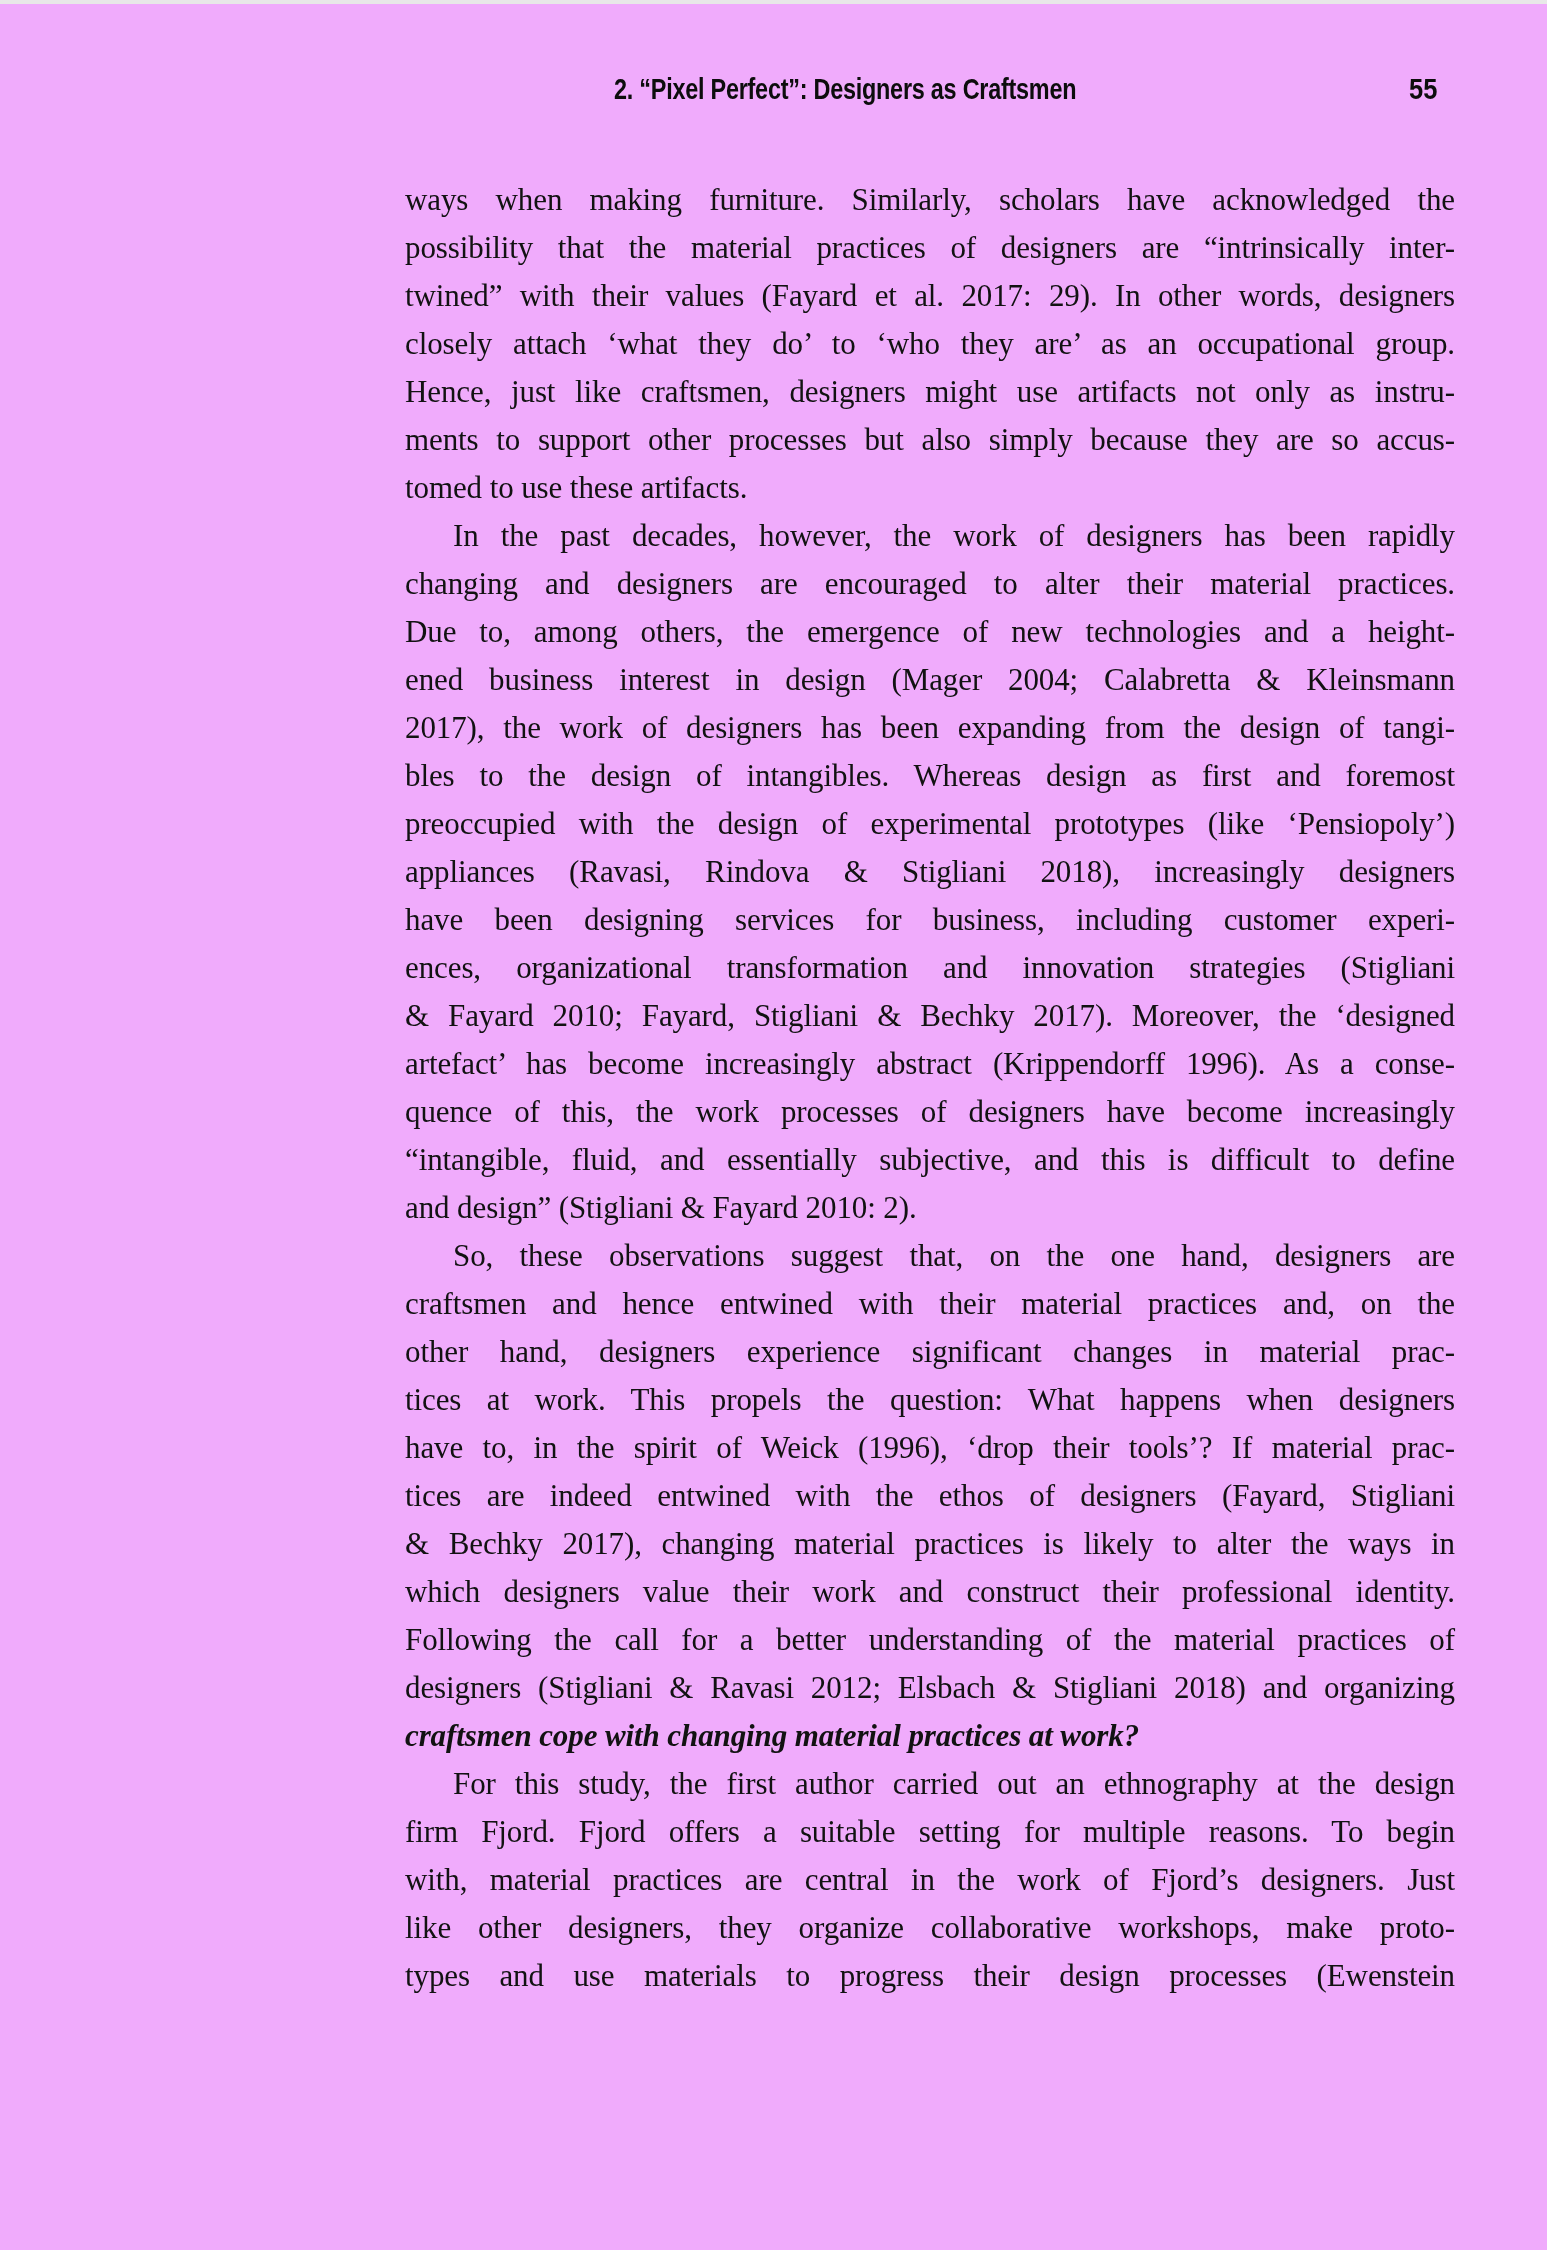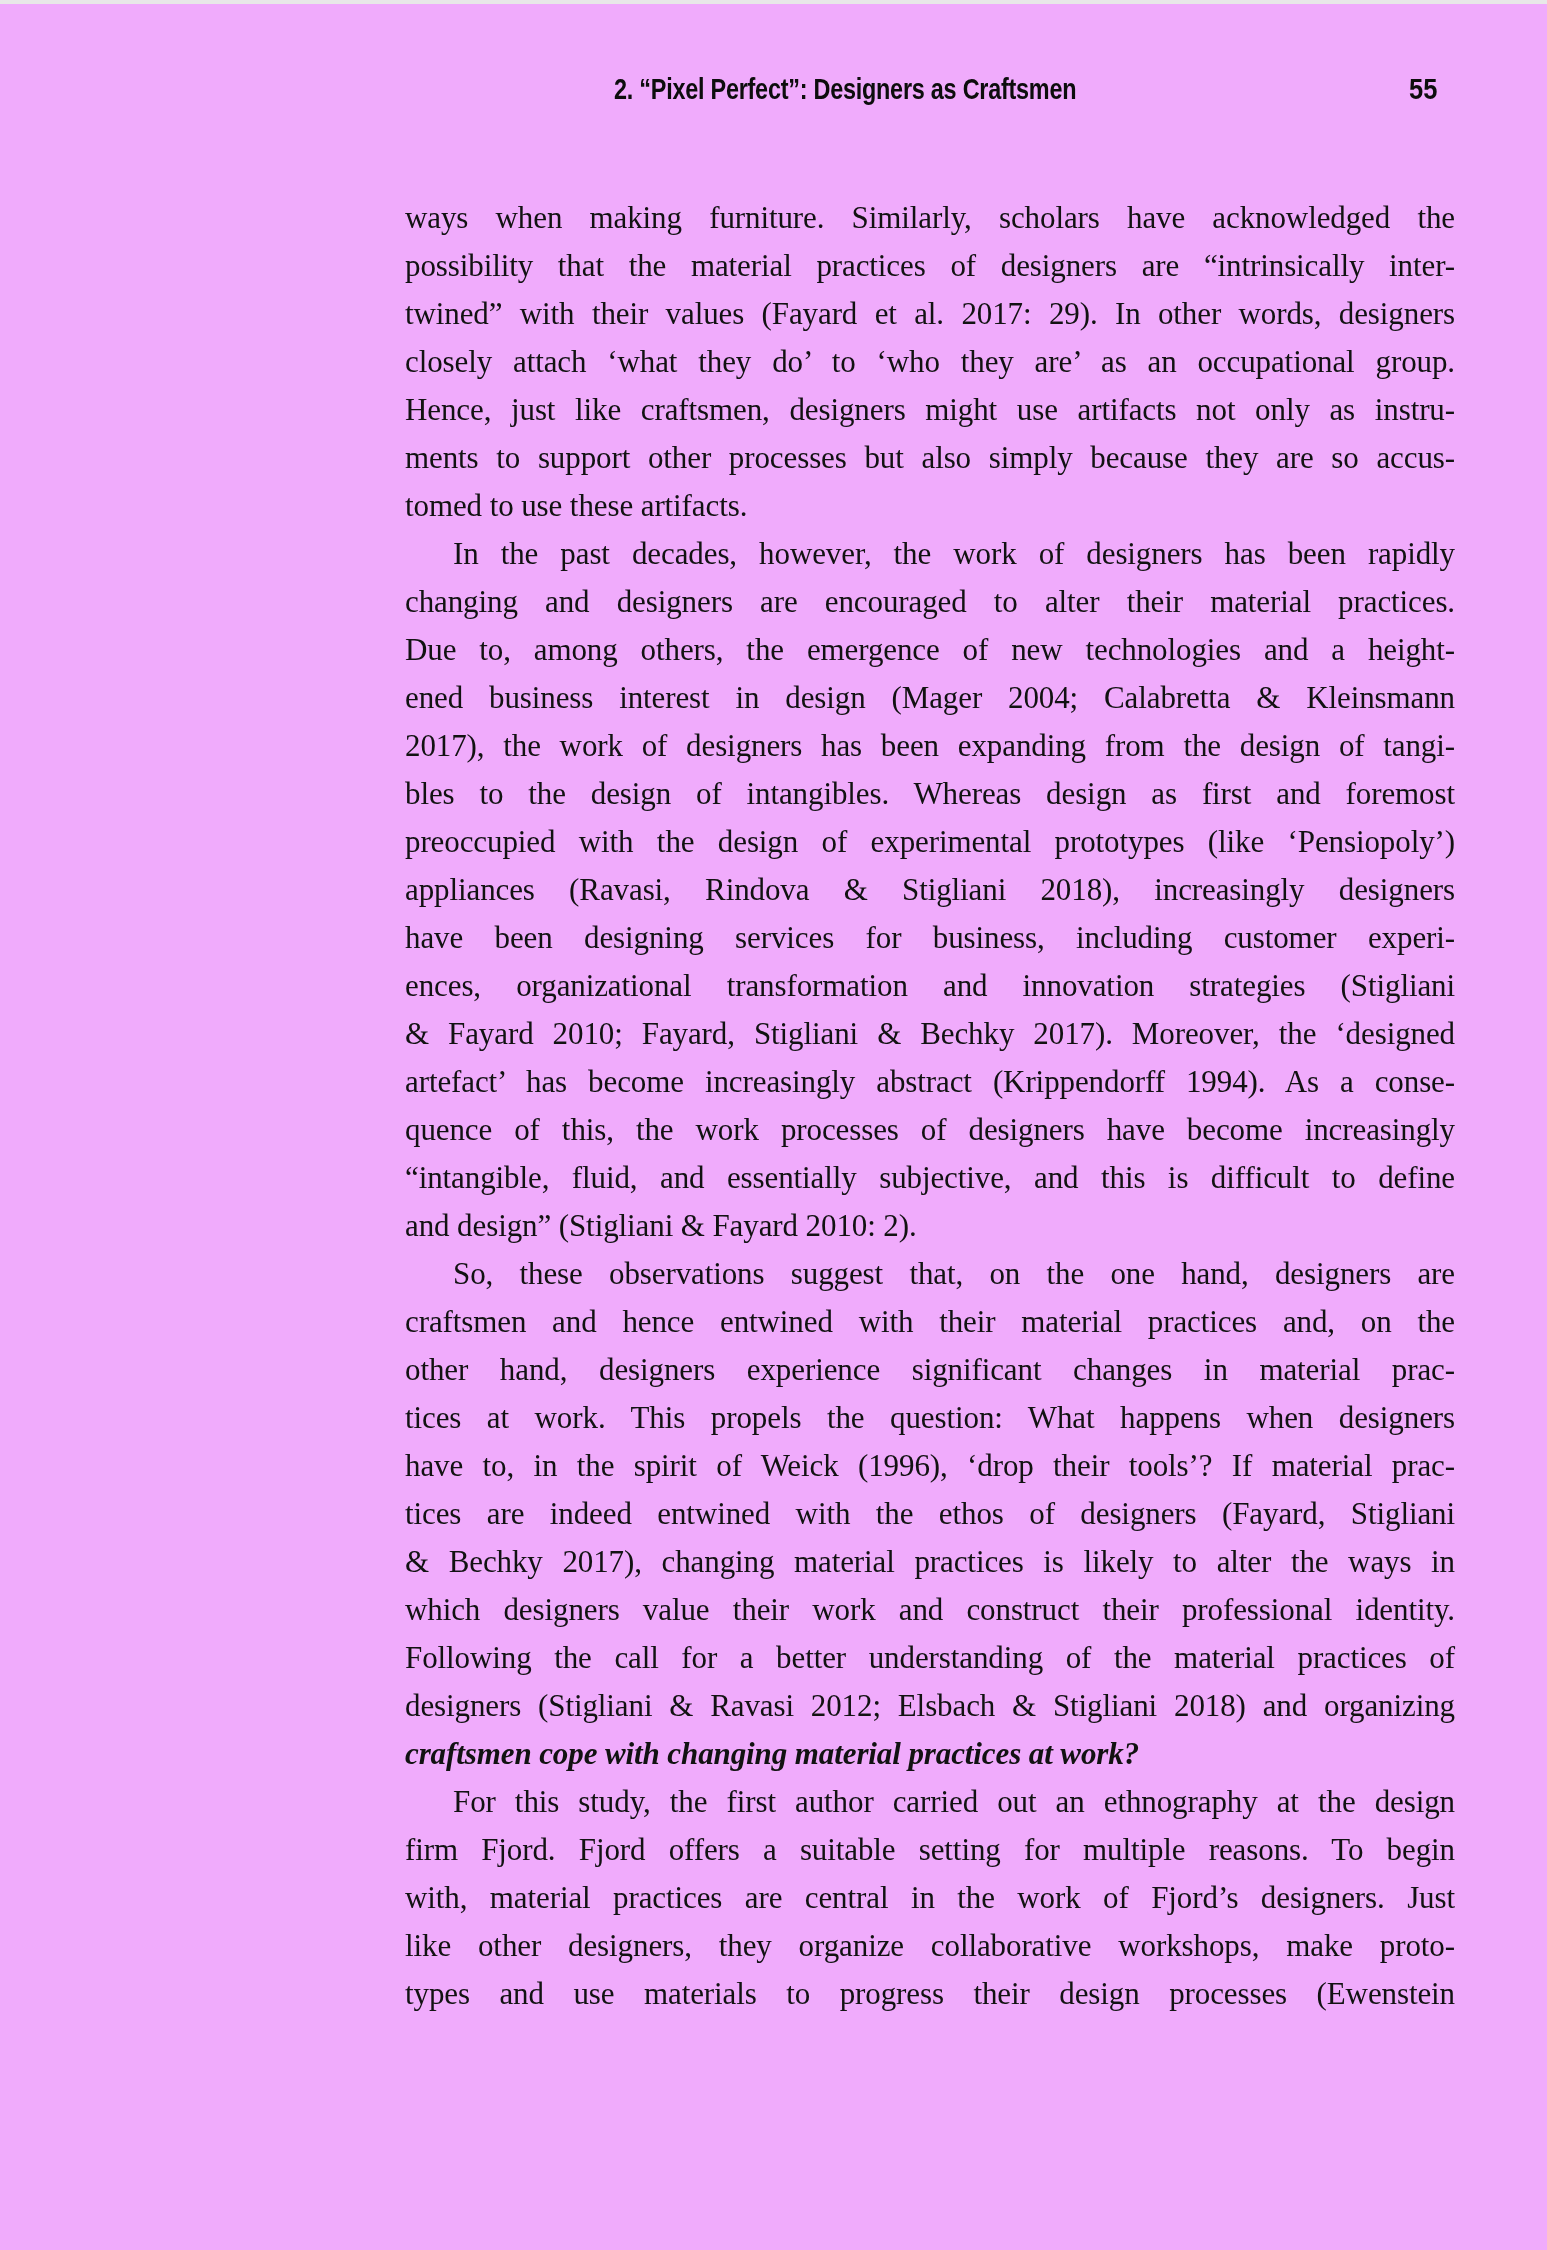--- a/index.html
+++ b/index.html
@@ -42,21 +42,21 @@
     position: absolute;
     right: 110px;
     top: 0;
     transform: scaleX(0.85);
     transform-origin: right top;
   }
   
   .text-block {
     position: absolute;
     left: 405px;
-    top: 190px;
+    top: 172px;
     width: 1050px;
     font-family: "Liberation Serif", serif;
     font-size: 31px;
     color: #121212;
   }
   .paragraph { margin: 0; }
   .line {
     height: 48px;
     line-height: 48px;
     text-align: justify;
@@ -99,21 +99,21 @@
         <div class="line"><span>changing and designers are encouraged to alter their material practices.</span></div>
         <div class="line"><span>Due to, among others, the emergence of new technologies and a height-</span></div>
         <div class="line"><span>ened business interest in design (Mager 2004; Calabretta &amp; Kleinsmann</span></div>
         <div class="line"><span>2017), the work of designers has been expanding from the design of tangi-</span></div>
         <div class="line"><span>bles to the design of intangibles. Whereas design as first and foremost</span></div>
         <div class="line"><span>preoccupied with the design of experimental prototypes (like ‘Pensiopoly’)</span></div>
         <div class="line"><span>appliances (Ravasi, Rindova &amp; Stigliani 2018), increasingly designers</span></div>
         <div class="line"><span>have been designing services for business, including customer experi-</span></div>
         <div class="line"><span>ences, organizational transformation and innovation strategies (Stigliani</span></div>
         <div class="line"><span>&amp; Fayard 2010; Fayard, Stigliani &amp; Bechky 2017). Moreover, the ‘designed</span></div>
-        <div class="line"><span>artefact’ has become increasingly abstract (Krippendorff 1994). As a conse-</span></div>
+        <div class="line"><span>artefact’ has become increasingly abstract (Krippendorff 1996). As a conse-</span></div>
         <div class="line"><span>quence of this, the work processes of designers have become increasingly</span></div>
         <div class="line"><span>“intangible, fluid, and essentially subjective, and this is difficult to define</span></div>
         <div class="line flush"><span>and design” (Stigliani &amp; Fayard 2010: 2).</span></div>
       </div>
       <div class="paragraph">
         <div class="line indent"><span>So, these observations suggest that, on the one hand, designers are</span></div>
         <div class="line"><span>craftsmen and hence entwined with their material practices and, on the</span></div>
         <div class="line"><span>other hand, designers experience significant changes in material prac-</span></div>
         <div class="line"><span>tices at work. This propels the question: What happens when designers</span></div>
         <div class="line"><span>have to, in the spirit of Weick (1996), ‘drop their tools’? If material prac-</span></div>

